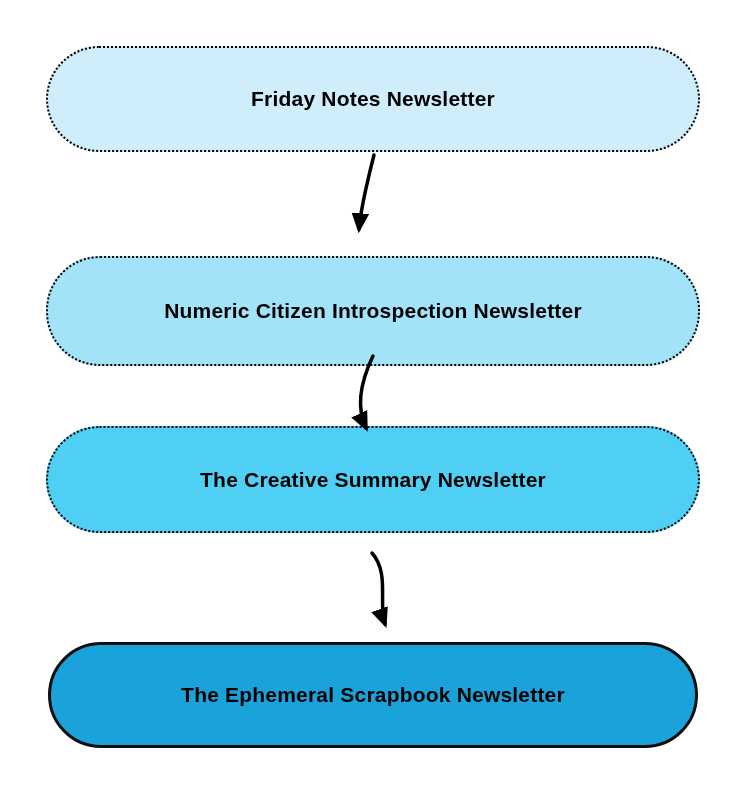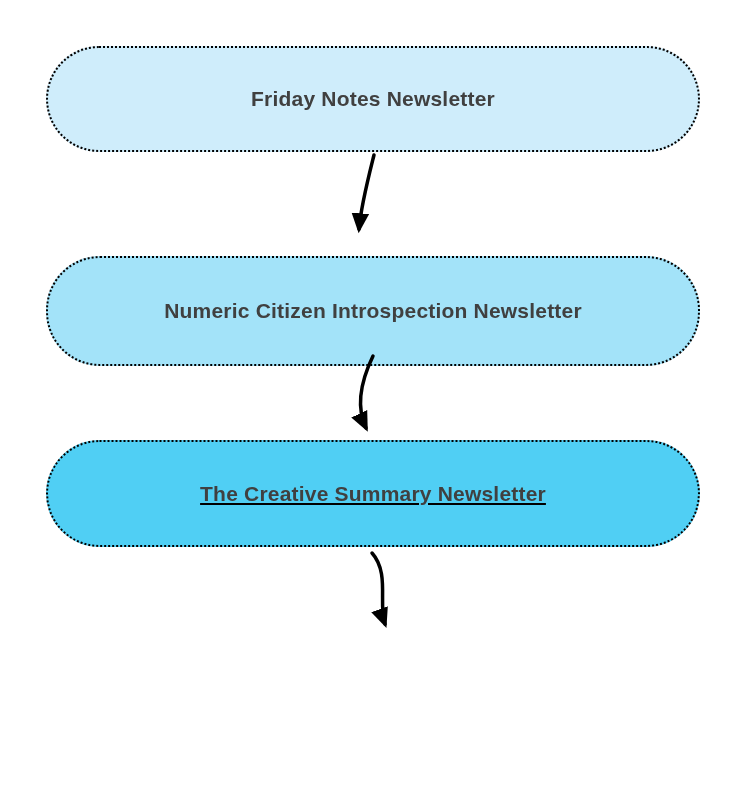--- a/index.html
+++ b/index.html
@@ -26,21 +26,21 @@
     box-sizing: border-box;
     border: 2px dotted #000000;
     cursor: default;
   }
   .node.solid {
     border: 3px solid #0d0d0d;
   }
   .node-label {
     font-size: 21px;
     font-weight: 600;
-    color: #404040;
+    color: #000000;
     letter-spacing: 0.2px;
     white-space: nowrap;
   }
   .connectors {
     position: absolute;
     left: 0;
     top: 0;
     width: 750px;
     height: 800px;
     pointer-events: none;
@@ -52,24 +52,27 @@
 <div class="canvas">
 
   <div class="node dotted" style="top: 46px; height: 106px; background: rgb(207, 237, 251);">
     <span class="node-label">Friday Notes Newsletter</span>
   </div>
 
   <div class="node dotted" style="top: 256px; height: 110px; background: rgb(163, 227, 249);">
     <span class="node-label">Numeric Citizen Introspection Newsletter</span>
   </div>
 
-  <div class="node dotted" style="top: 440px; height: 107px; background: rgb(80, 207, 244); text-decoration: underline;">
+  <div class="node dotted" style="top: 426px; height: 107px; background: rgb(80, 207, 244);">
     <span class="node-label">The Creative Summary Newsletter</span>
   </div>
 
+  <div class="node solid" style="top: 642px; left: 48px; width: 650px; height: 106px; background: rgb(26, 163, 218);">
+    <span class="node-label">The Ephemeral Scrapbook Newsletter</span>
+  </div>
 
   <svg class="connectors" viewBox="0 0 750 800" xmlns="http://www.w3.org/2000/svg">
     <defs>
       <marker id="arrowhead" viewBox="0 0 10 10" refX="7.5" refY="5" markerWidth="6" markerHeight="6" orient="auto-start-reverse">
         <path d="M 0 0.8 L 9.5 5 L 0 9.2 Z" fill="#000000"></path>
       </marker>
     </defs>
     <g>
       <path d="M 374 155 C 367 183, 361 206, 359 229" fill="none" stroke="#000000" stroke-width="3.5" stroke-linecap="round" marker-end="url(#arrowhead)"></path>
     </g>

